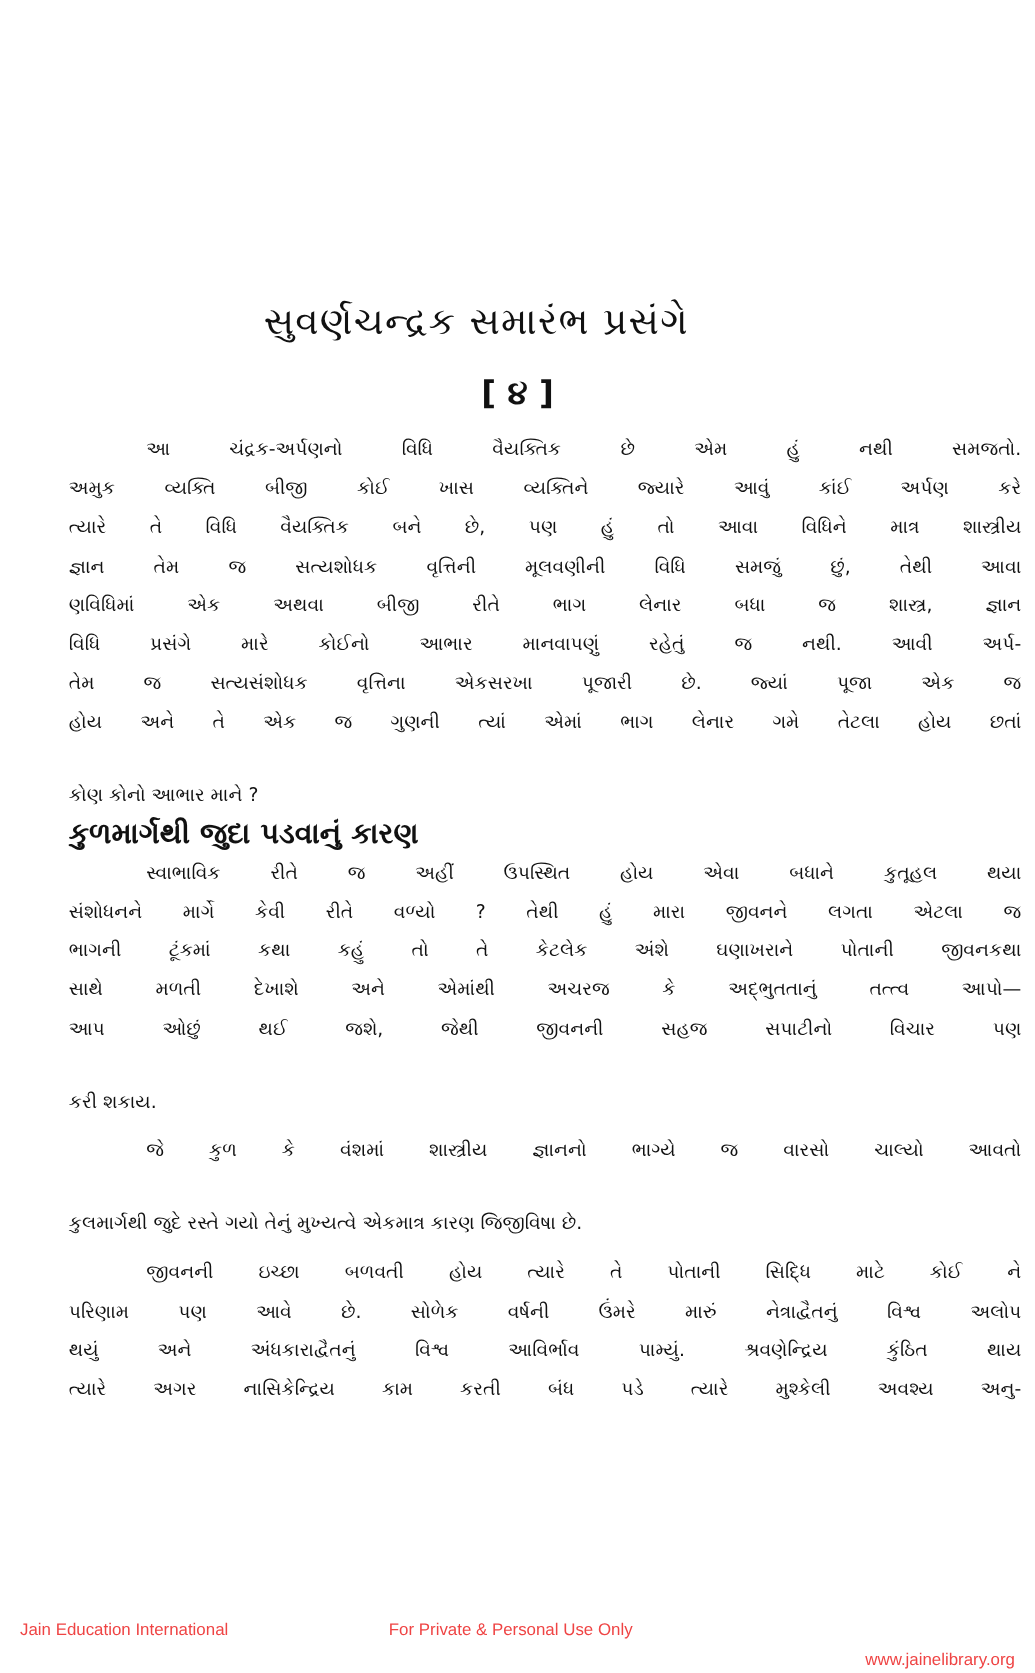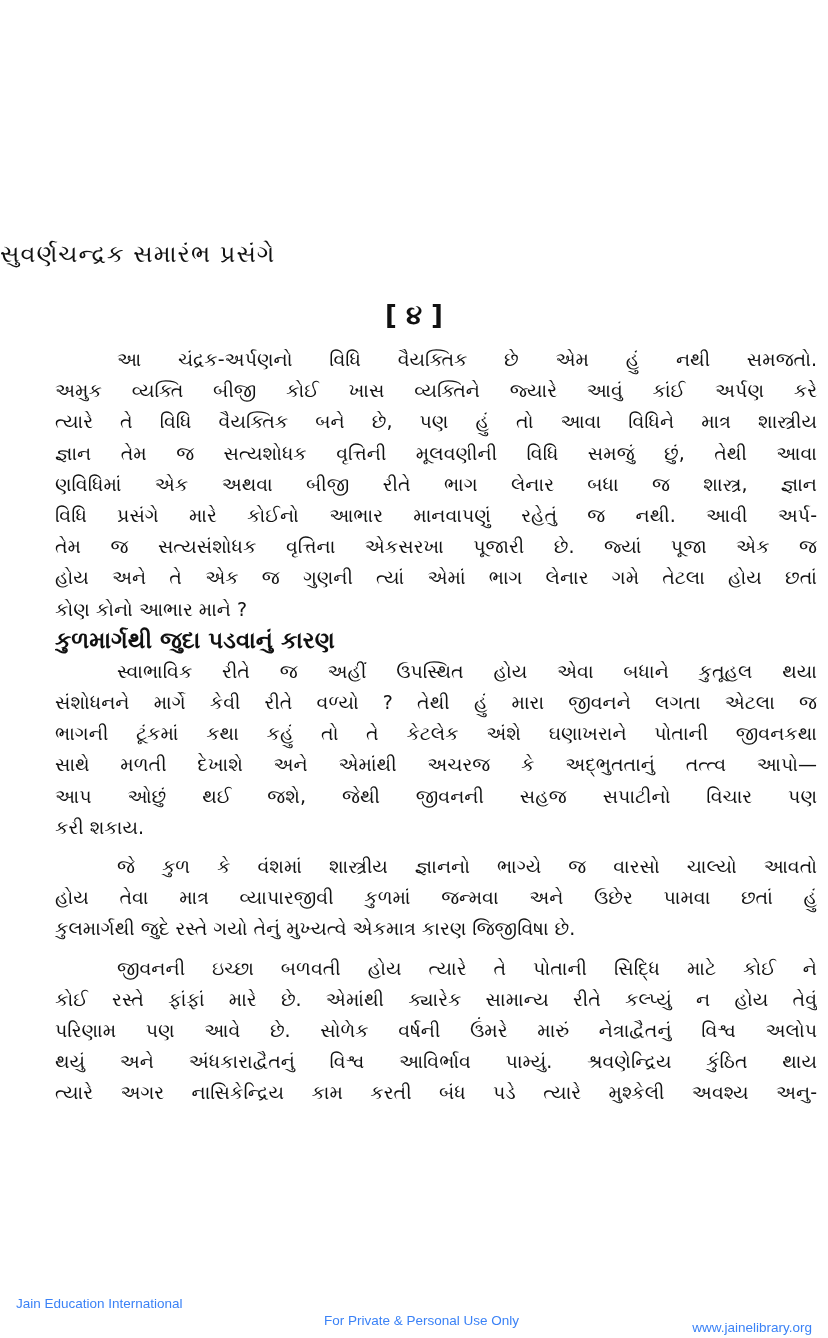--- a/index.html
+++ b/index.html
@@ -1,45 +1,45 @@
 <!DOCTYPE html>
 <html><head>
 <meta charset="utf-8">
 <style>
   html, body { margin: 0; padding: 0; }
   body {
     width: 828px; height: 1338px; background: #ffffff; position: relative; overflow: hidden;
     font-family: "DejaVu Sans", sans-serif; color: #111;
   }
   .title {
-    position: absolute; top: 240px; left: 0; width: 762px; text-align: left;
-    font-size: 24px; letter-spacing: 1px;
+    position: absolute; top: 240px; left: 0; width: 762px; text-align: center;
+    font-size: 30px; letter-spacing: 1px;
   }
   .chapter-no {
     position: absolute; top: 300px; left: 0; width: 828px; text-align: center;
     font-size: 26px; font-weight: bold;
   }
   .body {
     position: absolute; top: 344px; left: 55px; width: 762px;
   }
   .line {
-    height: 31.2px; line-height: 31.2px; font-size: 19px; white-space: nowrap;
+    height: 31.2px; line-height: 31.2px; font-size: 15px; white-space: nowrap;
     text-align: justify; text-align-last: justify; overflow: hidden;
   }
   .line.indent { padding-left: 62px; }
-  .line.last { text-align-last: left; }
+  .line.last { text-align-last: left; margin-top: 27px; }
   .line.subhead { font-weight: bold; text-align-last: left; font-size: 23px; }
   .gap { height: 8px; }
   .footer {
     position: absolute; top: 1296px; left: 0; width: 828px; height: 24px;
-    font-family: "Liberation Sans", sans-serif; font-size: 13.5px; color: #3b82f6;
+    font-family: "Liberation Sans", sans-serif; font-size: 13.5px; color: #ef4444;
   }
   .footer span { position: absolute; top: 0; }
   .f-left { left: 16px; }
-  .f-mid { left: 324px; margin-top: 17px; }
+  .f-mid { left: 311px; }
   .f-right { right: 16px; margin-top: 24px; }
 </style>
 </head>
 <body>
 
 <div class="title">સુવર્ણચન્દ્રક સમારંભ પ્રસંગે</div>
 <div class="chapter-no">[ ૪ ]</div>
 
 <div class="body">
 
@@ -57,26 +57,24 @@
 
   <div class="line indent">સ્વાભાવિક રીતે જ અહીં ઉપસ્થિત હોય એવા બધાને કુતૂહલ થયા</div>
   <div class="line">સંશોધનને માર્ગે કેવી રીતે વળ્યો ? તેથી હું મારા જીવનને લગતા એટલા જ</div>
   <div class="line">ભાગની ટૂંકમાં કથા કહું તો તે કેટલેક અંશે ઘણાખરાને પોતાની જીવનકથા</div>
   <div class="line">સાથે મળતી દેખાશે અને એમાંથી અચરજ કે અદ્ભુતતાનું તત્ત્વ આપો—</div>
   <div class="line">આપ ઓછું થઈ જશે, જેથી જીવનની સહજ સપાટીનો વિચાર પણ</div>
   <div class="line last">કરી શકાય.</div>
   <div class="gap"></div>
 
   <div class="line indent">જે કુળ કે વંશમાં શાસ્ત્રીય જ્ઞાનનો ભાગ્યે જ વારસો ચાલ્યો આવતો</div>
-  <div class="line">હોય તેવા માત્ર વ્યાપારજીવી કુળમાં જન્મવા અને ઉછેર પામવા છતાં હું</div>
   <div class="line last">કુલમાર્ગથી જુદે રસ્તે ગયો તેનું મુખ્યત્વે એકમાત્ર કારણ જિજીવિષા છે.</div>
   <div class="gap"></div>
 
   <div class="line indent">જીવનની ઇચ્છા બળવતી હોય ત્યારે તે પોતાની સિદ્ધિ માટે કોઈ ને</div>
-  <div class="line">કોઈ રસ્તે ફાંફાં મારે છે. એમાંથી ક્યારેક સામાન્ય રીતે કલ્પ્યું ન હોય તેવું</div>
   <div class="line">પરિણામ પણ આવે છે. સોળેક વર્ષની ઉંમરે મારું નેત્રાદ્વૈતનું વિશ્વ અલોપ</div>
   <div class="line">થયું અને અંધકારાદ્વૈતનું વિશ્વ આવિર્ભાવ પામ્યું. શ્રવણેન્દ્રિય કુંઠિત થાય</div>
   <div class="line">ત્યારે અગર નાસિકેન્દ્રિય કામ કરતી બંધ પડે ત્યારે મુશ્કેલી અવશ્ય અનુ-</div>
 </div>
 
 <div class="footer">
   <span class="f-left">Jain Education International</span>
   <span class="f-mid">For Private &amp; Personal Use Only</span>
   <span class="f-right">www.jainelibrary.org</span>
 </div>

